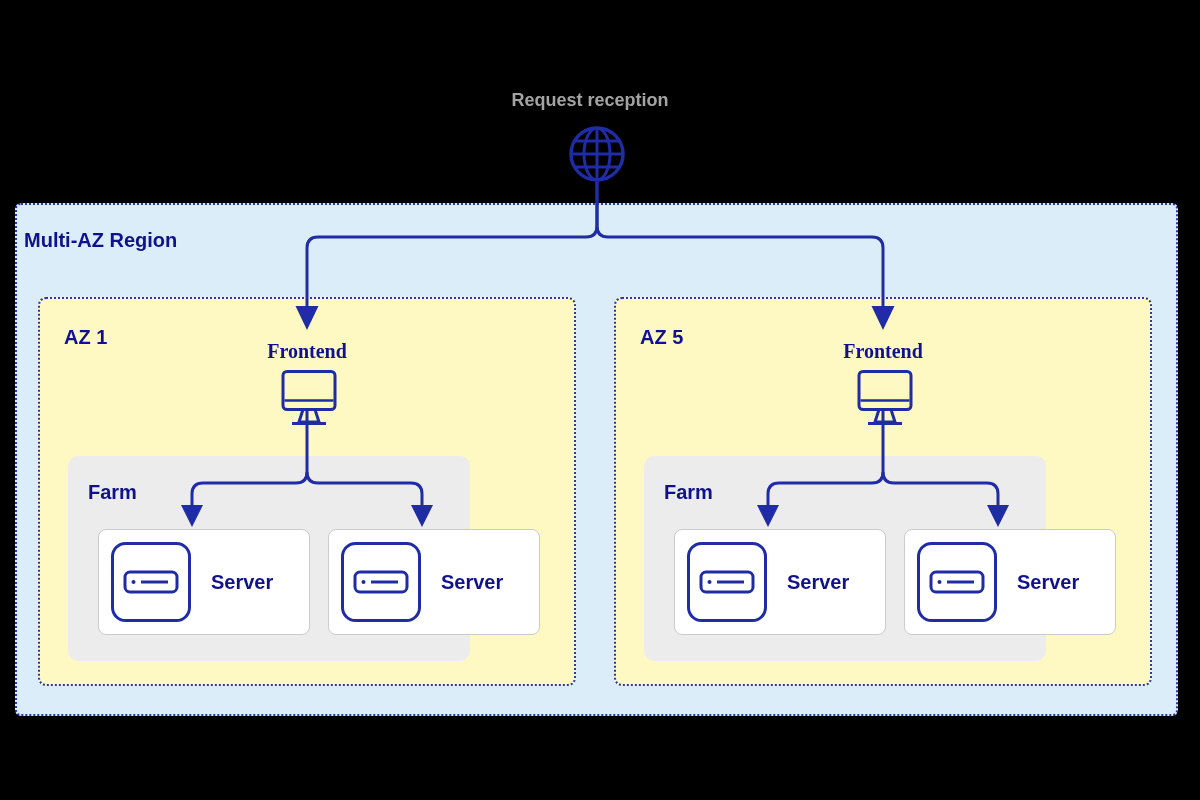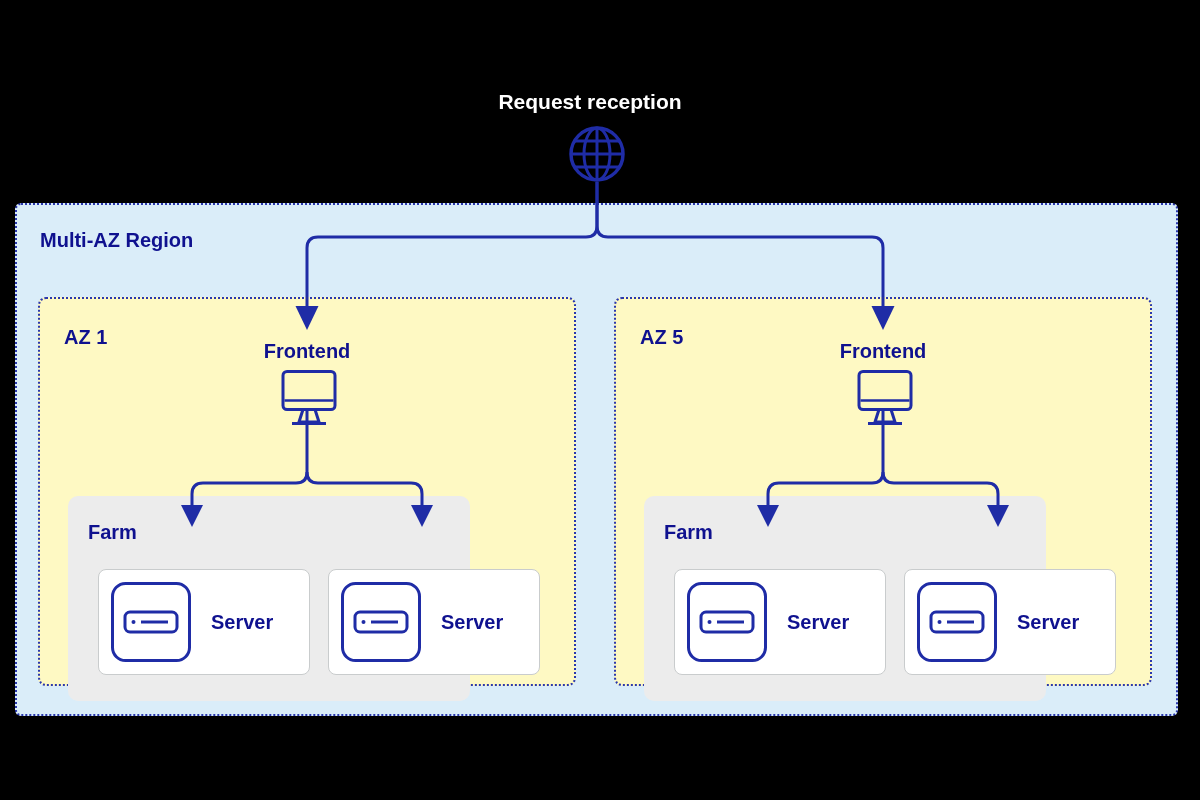--- a/index.html
+++ b/index.html
@@ -4,40 +4,40 @@
 <style>
   html,body{margin:0;padding:0;}
   body{
     width:1200px;height:800px;background:#000;position:relative;
     font-family:"Liberation Sans",sans-serif;overflow:hidden;
   }
   .abs{position:absolute;}
   .lbl{font-weight:700;color:#0f118f;font-size:20px;line-height:24px;}
   #title{
     left:0;top:90;top:90px;width:1180px;text-align:center;
-    font-weight:700;font-size:21px;color:#ffffff;
+    font-weight:700;font-size:18px;color:#a3a3a3;
   }
   #globe{left:565px;top:122px;width:64px;height:64px;}
   #region{
     left:15px;top:203px;width:1159px;height:509px;
     background:#daedf9;border:2px dotted #2a38ae;border-radius:6px;
   }
-  #region-label{left:40px;top:228px;text-align:center;}
+  #region-label{left:24px;top:228px;text-align:center;}
   .az{
     width:534px;height:385px;background:#fef9c3;
     border:2px dotted #2a38ae;border-radius:8px;
   }
   #az1{left:38px;top:297px;}
   #az2{left:614px;top:297px;}
   .az-label{left:24px;top:26px;}
-  .frontend-label{left:0;top:40px;width:100%;text-align:center;}
+  .frontend-label{left:0;top:40px;width:100%;text-align:center;font-family:Liberation Serif, serif;}
   .monitor{width:66px;height:56px;left:236px;top:71px;}
   .farm{
     left:28px;top:157px;width:402px;height:205px;
-    background:#ececec;border-radius:10px;margin-top:40px;
+    background:#ececec;border-radius:10px;
   }
   .farm-label{left:20px;top:24px;}
   .cards{left:18px;top:73px;display:flex;gap:18px;padding-left:12px;}
   .card{
     width:212px;height:106px;background:#fff;border:1.5px solid #c9cccd;
     border-radius:8px;box-sizing:border-box;
     display:flex;align-items:center;
   }
   .server-icon{width:80px;height:80px;margin-left:12px;flex:0 0 auto;}
   .server-label{margin-left:20px;}

